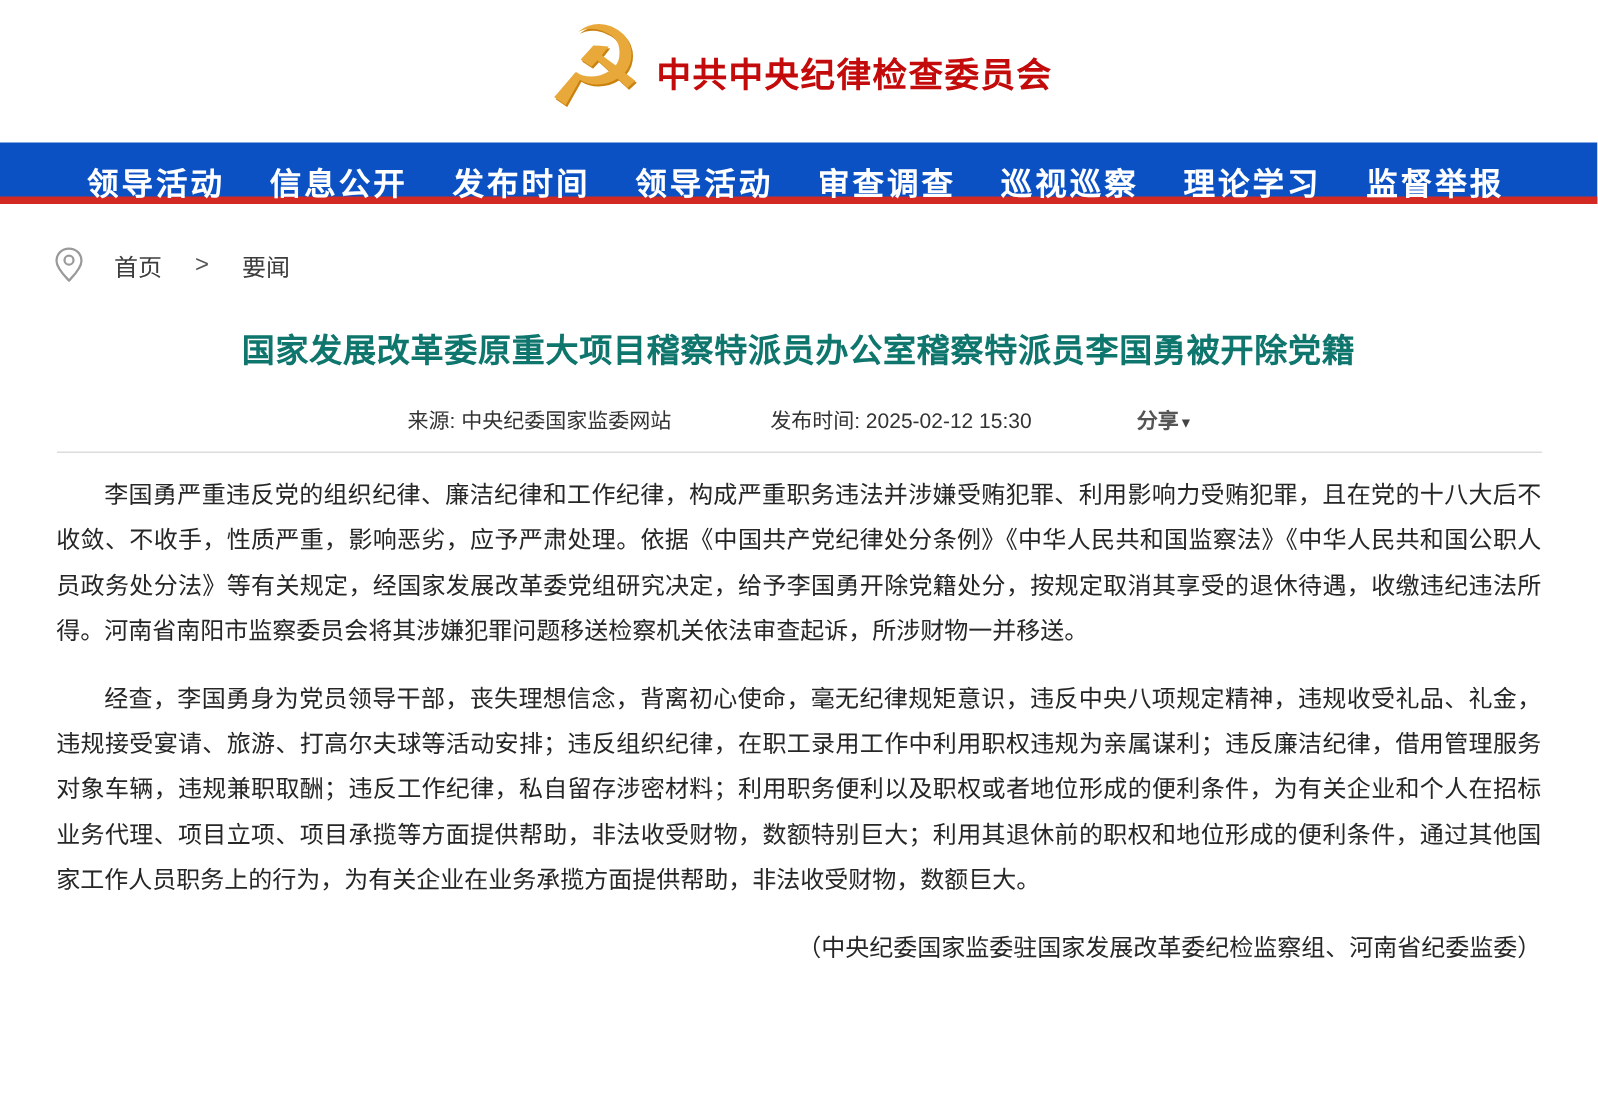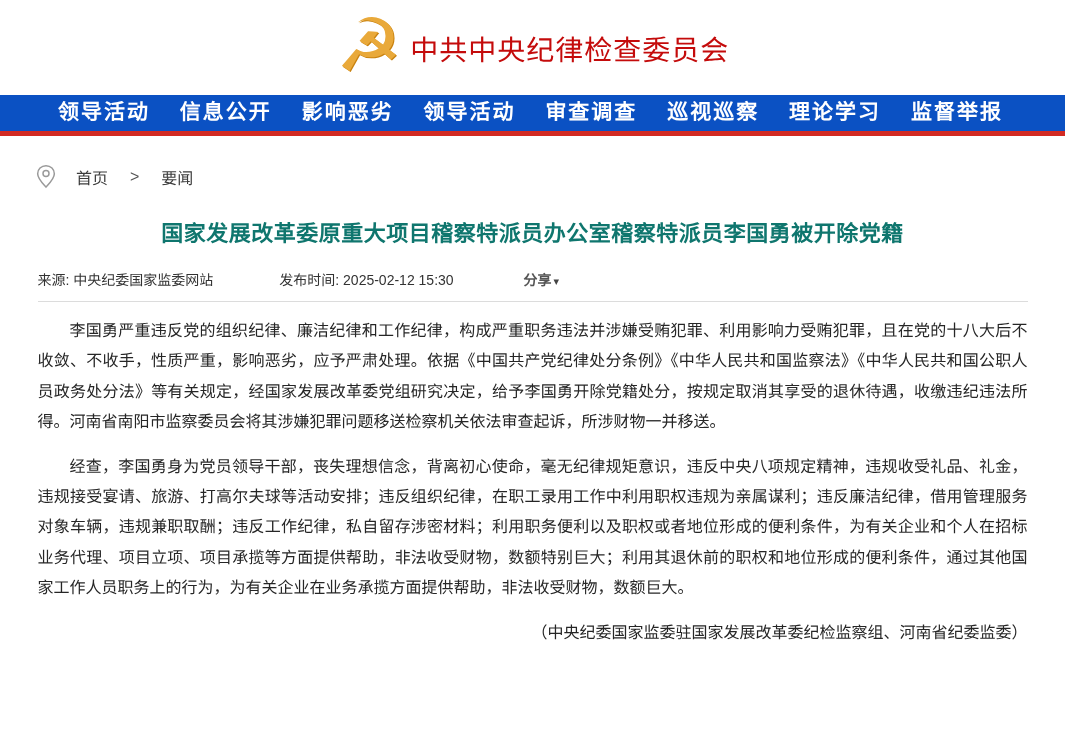--- a/index.html
+++ b/index.html
@@ -29,41 +29,41 @@
   .party-emblem {
     font-family: "DejaVu Sans", sans-serif;
     font-size: 74px;
     line-height: 74px;
     color: #e9a93a;
     text-shadow: 1px 1px 0 #c9820f;
     display: inline-block;
     transform: translateY(-3px);
   }
   .org-title {
-    font-size: 28px;
-    font-weight: normal;
+    font-size: 23px;
+    font-weight: bold;
     color: #c40b0b;
     letter-spacing: 1px;
     white-space: nowrap;
   }
   .national-emblem-svg { width: 62px; height: 62px; display: block; }
 
   
   .main-nav {
     background: #0b51c3;
     height: 41px;
     border-bottom: 5px solid #d22a23;
   }
   .nav-inner {
     width: 945px;
     margin: 0 auto 0 58px;
     height: 41px;
     display: flex;
     justify-content: space-between;
-    align-items: flex-start;
+    align-items: flex-end;
   }
   .nav-item {
     color: #ffffff;
     font-size: 21px;
     font-weight: bold;
     letter-spacing: 2px;
     cursor: pointer;
     white-space: nowrap;
   }
 
@@ -89,21 +89,21 @@
     text-align: center;
     font-size: 22px;
     font-weight: bold;
     color: #0f766e;
     margin-top: 16px;
     letter-spacing: 0.5px;
   }
   .article-meta {
     margin-top: 22px;
     display: flex;
-    justify-content: flex-start;
+    justify-content: center;
     align-items: center;
     font-size: 14px;
     color: #333333;
   }
   .meta-group { white-space: nowrap; }
   .meta-gap-1 { margin-left: 66px; }
   .share-btn {
     margin-left: 70px;
     color: #555555;
     cursor: pointer;
@@ -144,21 +144,21 @@
   <div class="org-block">
     <span class="party-emblem">☭</span>
     <span class="org-title">中共中央纪律检查委员会</span>
   </div>
 </header>
 
 <nav class="main-nav">
   <div class="nav-inner">
     <span class="nav-item">领导活动</span>
     <span class="nav-item">信息公开</span>
-    <span class="nav-item">影响恶劣</span>
+    <span class="nav-item">发布时间</span>
     <span class="nav-item">领导活动</span>
     <span class="nav-item">审查调查</span>
     <span class="nav-item">巡视巡察</span>
     <span class="nav-item">理论学习</span>
     <span class="nav-item">监督举报</span>
   </div>
 </nav>
 
 <div class="breadcrumb">
   <svg width="20" height="25" viewBox="0 0 24 29">

